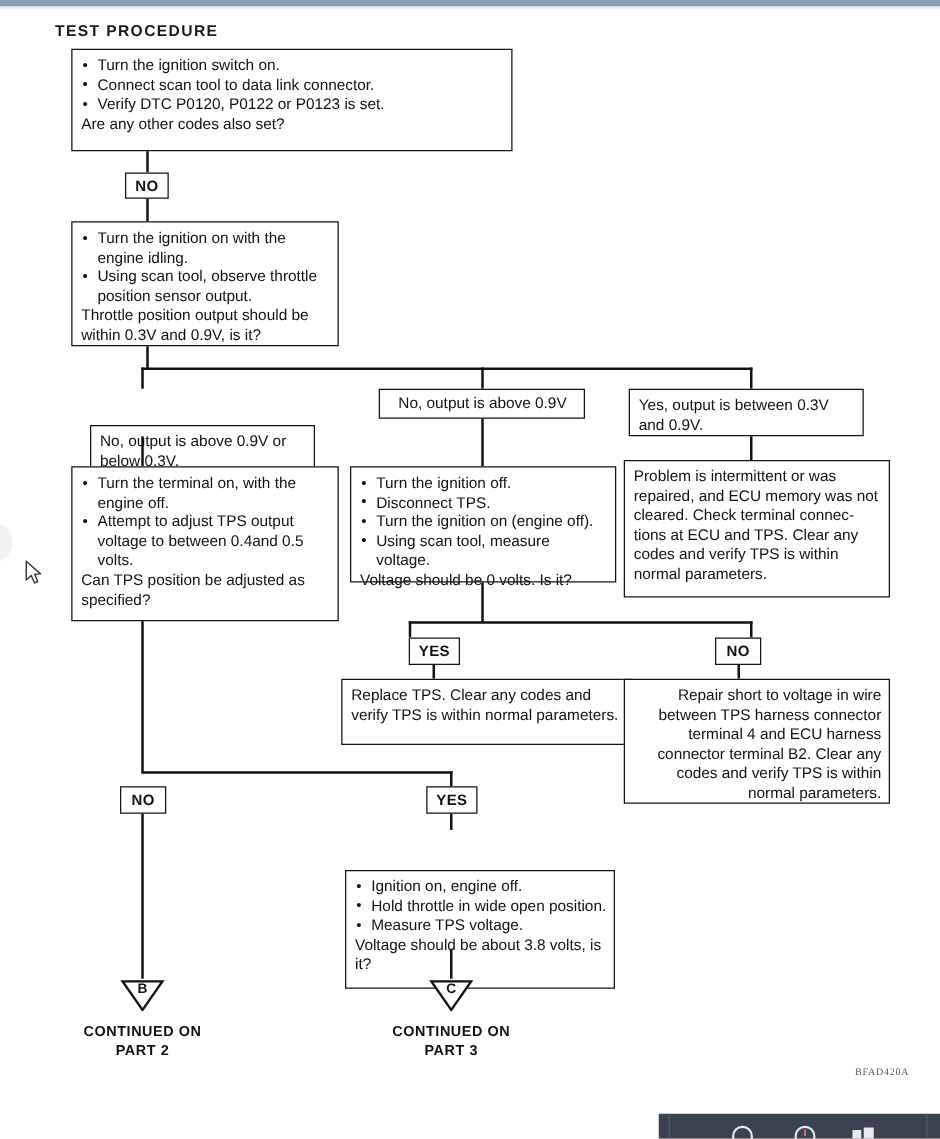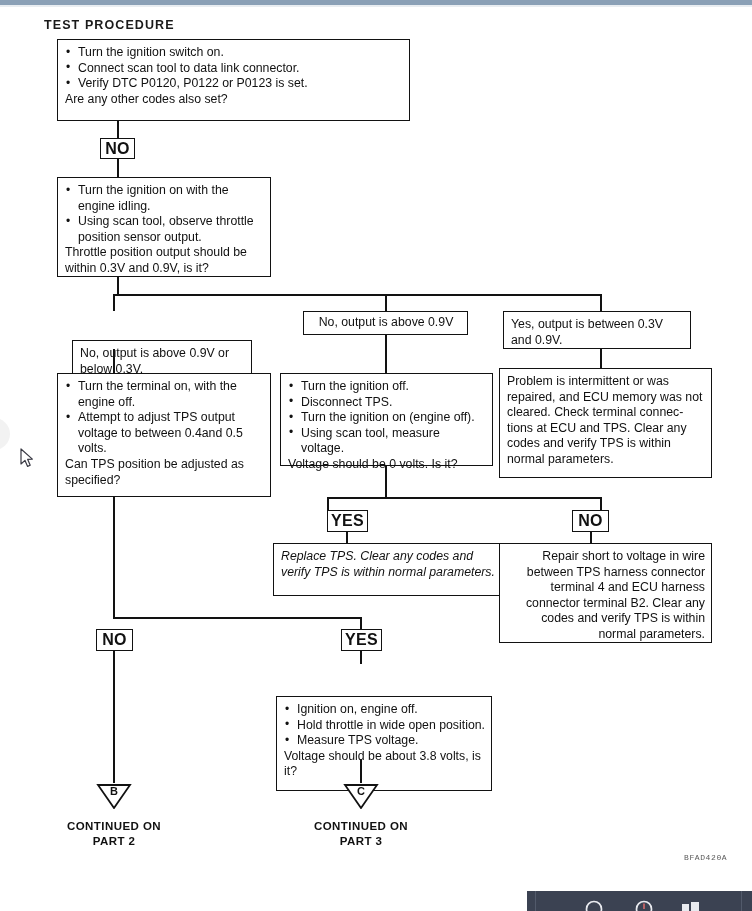--- a/index.html
+++ b/index.html
@@ -52,21 +52,21 @@
     font-size:12px;line-height:15.6px;
   }
   .box p{margin:0;padding:0;}
 
   
   .chip{
     position:absolute;
     border:1.7px solid #121212;
     background:#ffffff;
     box-sizing:border-box;
-    font-size:16px;font-weight:bold;
+    font-size:12px;font-weight:bold;
     color:#111111;
     display:flex;align-items:center;justify-content:center;
     letter-spacing:.3px;
   }
 
   
   .ln{position:absolute;background:#121212;}
   .ln.v{width:1.7px;}
   .ln.h{height:1.7px;}
 
@@ -84,21 +84,21 @@
   .contlbl{
     position:absolute;text-align:center;
     font-size:11.5px;font-weight:bold;letter-spacing:.45px;
     color:#111111;line-height:15px;white-space:nowrap;
   }
 
   
   .figcode{
     position:absolute;
     font-size:8px;letter-spacing:.6px;color:#5a5a5a;
-    font-family:Liberation Mono, monospace;
+    font-family:Liberation Serif, serif;
   }
 
   
   .scrollnub{
     position:absolute;
     border-radius:50%;
     background:#f0f0f0;
     opacity:.85;
   }
 
@@ -189,21 +189,21 @@
   <div class="ln h" style="left:327px; top:497px; width:275px;"></div>
   <div class="ln v" style="left:327px; top:497px; height:13px;"></div>
   <div class="ln v" style="left:600px; top:497px; height:13px;"></div>
 
   <div class="chip" style="left:327px; top:510px; width:41px; height:22px;">YES</div>
   <div class="chip" style="left:572px; top:510px; width:37px; height:22px;">NO</div>
 
   <div class="ln v" style="left:346px; top:532px; height:11px;"></div>
   <div class="ln v" style="left:590px; top:532px; height:11px;"></div>
 
-  <div class="box" style="left:273px; top:543px; width:232px; height:53px;font-style:italic;">Replace TPS. Clear any codes and verify TPS is within normal parameters.</div>
+  <div class="box" style="left:273px; top:543px; width:232px; height:53px;">Replace TPS. Clear any codes and verify TPS is within normal parameters.</div>
 
   <div class="box" style="left:499px; top:543px; width:213px; height:100px;text-align:right;">Repair short to voltage in wire between TPS harness connector terminal 4 and ECU harness connector terminal B2. Clear any codes and verify TPS is within normal parameters.</div>
 
   <div class="ln v" style="left:113px; top:497px; height:121px;"></div>
   <div class="ln h" style="left:113px; top:617px; width:249px;"></div>
   <div class="ln v" style="left:360px; top:617px; height:12px;"></div>
 
   <div class="chip" style="left:96px; top:629px; width:37px; height:22px;">NO</div>
   <div class="chip" style="left:341px; top:629px; width:41px; height:22px;">YES</div>
 

